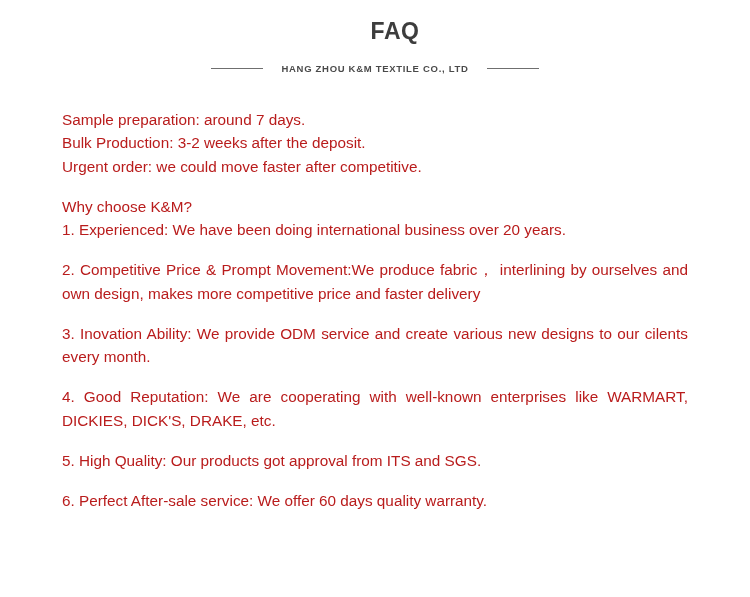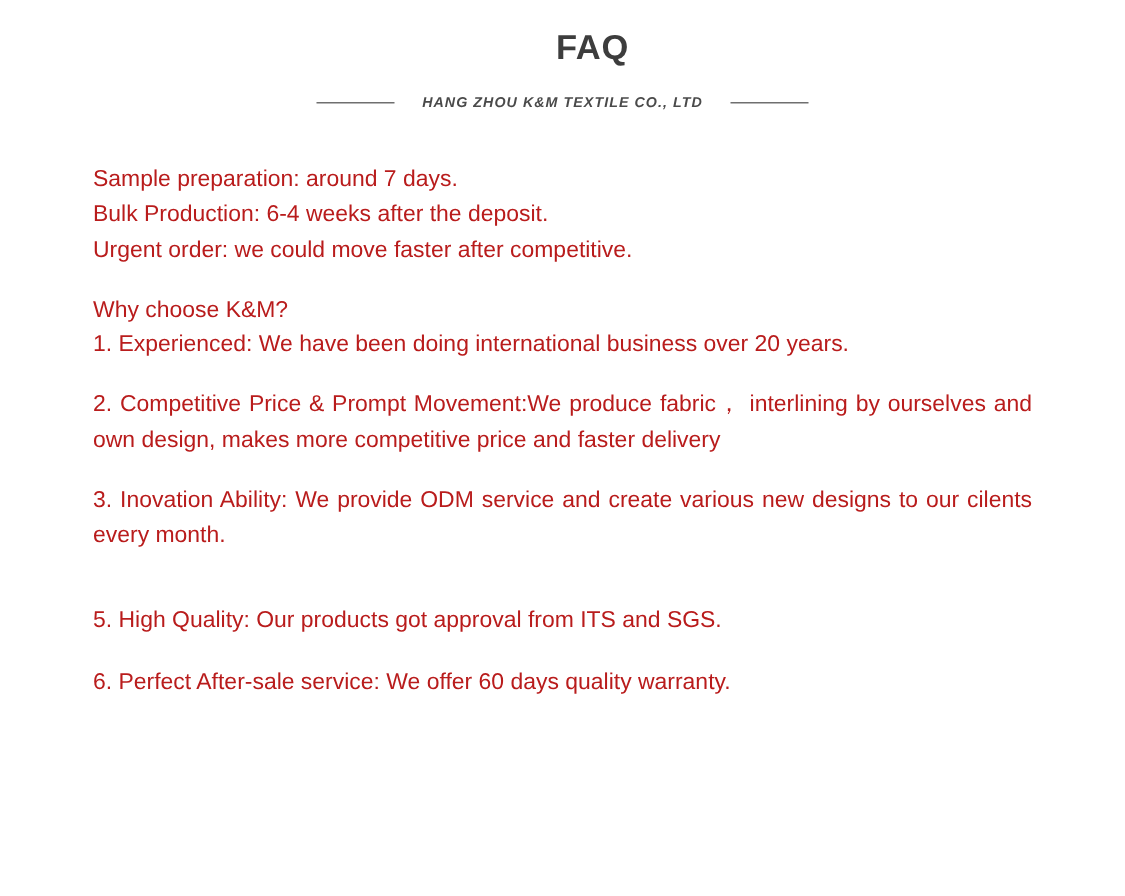--- a/index.html
+++ b/index.html
@@ -29,21 +29,20 @@
     letter-spacing: 0.5px;
     margin-top: 18px;
     padding-left: 40px;
   }
   .subheader {
     display: flex;
     align-items: center;
     justify-content: center;
     margin-top: 18px;
     gap: 18px;
-    font-style: italic;
   }
   .rule {
     width: 52px;
     height: 1px;
     background: #6f6f6f;
   }
   .company {
     font-size: 9.5px;
     font-weight: bold;
     letter-spacing: 0.7px;
@@ -78,38 +77,39 @@
   <div class="title">FAQ</div>
 
   <div class="subheader">
     <div class="rule"></div>
     <div class="company">HANG ZHOU K&amp;M TEXTILE CO., LTD</div>
     <div class="rule"></div>
   </div>
 
   <div class="body-text">
     <div class="para">Sample preparation: around 7 days.</div>
-    <div class="para">Bulk Production: 6-4 weeks after the deposit.</div>
+    <div class="para">Bulk Production: 3-2 weeks after the deposit.</div>
     <div class="para">Urgent order: we could move faster after competitive.</div>
 
     <div class="gap"></div>
 
     <div class="para">Why choose K&amp;M?</div>
     <div class="para">1. Experienced: We have been doing international business over 20 years.</div>
 
     <div class="gap"></div>
 
     <div class="para just">2. Competitive Price &amp; Prompt Movement:We produce fabric， interlining by ourselves and own design, makes more competitive price and faster delivery</div>
 
     <div class="gap"></div>
 
     <div class="para just">3. Inovation Ability: We provide ODM service and create various new designs to our cilents every month.</div>
 
     <div class="gap"></div>
 
+    <div class="para just">4. Good Reputation: We are cooperating with well-known enterprises like WARMART, DICKIES, DICK'S, DRAKE, etc.</div>
 
     <div class="gap"></div>
 
     <div class="para">5. High Quality: Our products got approval from ITS and SGS.</div>
 
     <div class="gap"></div>
 
     <div class="para">6. Perfect After-sale service: We offer 60 days quality warranty.</div>
   </div>
 

